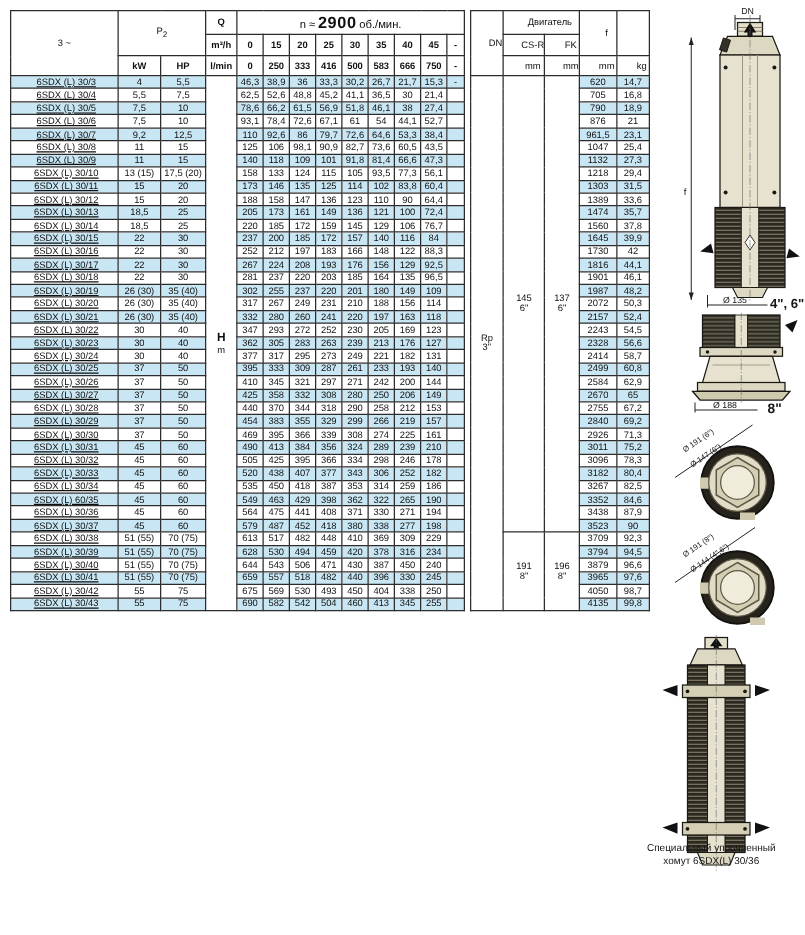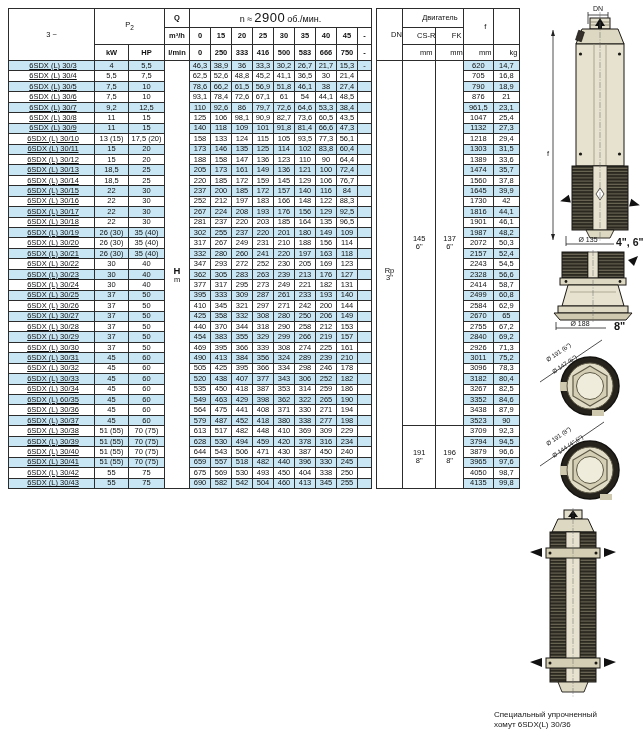--- a/index.html
+++ b/index.html
@@ -18,41 +18,41 @@
 
   thead tr.h1 th { height:19px; }
   thead tr.h2 th { height:17px; font-weight:bold; }
   thead tr.h3 th { height:16px; font-weight:bold; }
 
   th.phase { font-size:10.5px; font-weight:normal; }
   th.p2 { font-size:9.5px; font-weight:normal; }
   th.p2 sub { font-size:6.5px; }
   th.q { font-size:11px; font-weight:bold; }
   th.speed .sp1 { font-size:9px; font-weight:normal; }
-  th.speed .sp2 { font-size:13px; font-weight:normal; letter-spacing:0.5px;margin-top:46px; }
+  th.speed .sp2 { font-size:13px; font-weight:bold; letter-spacing:0.5px;margin-top:46px; }
   th.unit { font-weight:bold; }
 
   tbody td { height:10.45px; }
   tbody td.model { text-align:center; padding-left:3px;text-decoration:underline; }
   tbody tr.alt td { background:#c8e6f3; }
   td.qcell, td.mg { background:#ffffff !important; }
   td.qcell .hl { font-size:9.5px; font-weight:bold; }
   td.qcell .hm { font-size:7.5px; }
   td.mg { font-size:8px; line-height:1.35; }
 
   
   table.right thead th { font-weight:normal;padding-left:14px; }
   th.nbb { border-bottom:none; }
   th.nbt { border-top:none; }
   th.dnh { font-size:8px; font-weight:bold; }
   th.kgh { font-weight:normal; }
 
   
   .drw { position:absolute; }
-  .caption { position:absolute; left:494px; top:710px; width:150px; text-align:left;
+  .caption { position:absolute; left:494px; top:674px; width:150px; text-align:center;
              font-size:8px; line-height:1.3; color:#161616; }
   svg text { font-family:"Liberation Sans", sans-serif; fill:#161616; }
 </style>
 </head>
 <body>
 
 <div class="page">
 
   <table class="spec main">
     <colgroup>
@@ -159,21 +159,21 @@
           <td class="model">6SDX (L) 30/6</td>
           <td>7,5</td>
           <td>10</td>
           <td>93,1</td>
           <td>78,4</td>
           <td>72,6</td>
           <td>67,1</td>
           <td>61</td>
           <td>54</td>
           <td>44,1</td>
-          <td>48,5</td>
+          <td>52,7</td>
           <td></td>
         </tr>
         <tr class="alt">
           <td class="model">6SDX (L) 30/7</td>
           <td>9,2</td>
           <td>12,5</td>
           <td>110</td>
           <td>92,6</td>
           <td>86</td>
           <td>79,7</td>

